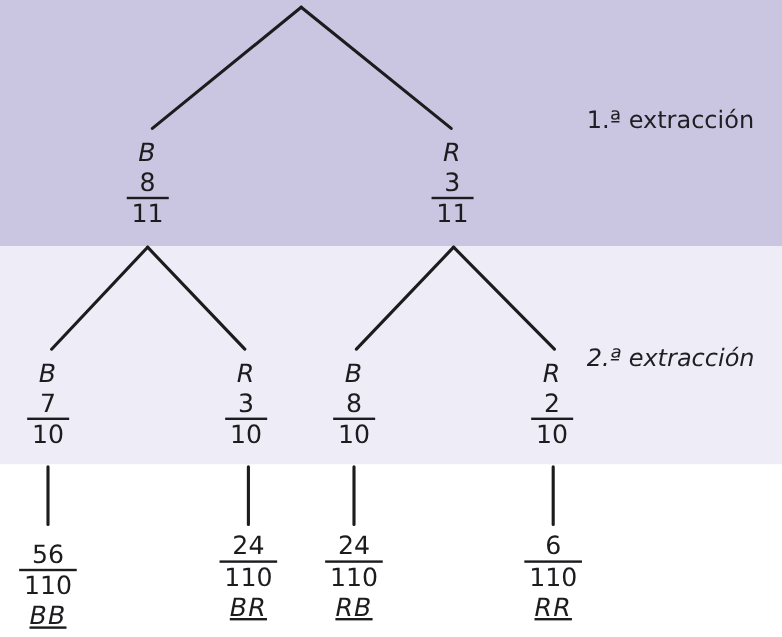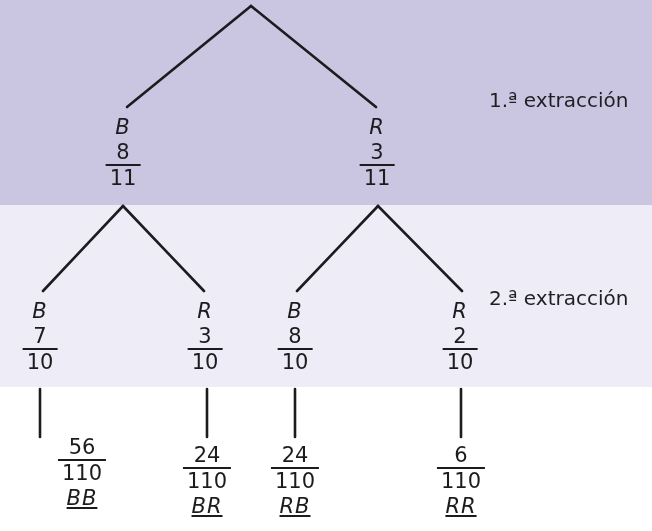--- a/index.html
+++ b/index.html
@@ -22,21 +22,21 @@
 
   svg.lines { position: absolute; left: 0; top: 0; }
 
   .extraction-label {
     position: absolute;
     font-size: 20px;
     color: #1f1f23;
     white-space: nowrap;
   }
   .extraction-1 { left: 489px; top: 88px; }
-  .extraction-2 { left: 489px; top: 286px; }
+  .extraction-2 { left: 489px; top: 286px; font-style: italic; }
 
   .node, .leaf {
     position: absolute;
     display: flex;
     flex-direction: column;
     align-items: center;
     transform: translateX(-50%);
   }
   .outcome {
     font-style: italic;
@@ -59,21 +59,21 @@
   .fraction .num { padding: 0 2px; }
 
   .l1-0 { left: 123px; top: 115px; }
   .l1-1 { left: 377px; top: 115px; }
 
   .l2-0 { left: 40px;  top: 299px; }
   .l2-1 { left: 205px; top: 299px; }
   .l2-2 { left: 295px; top: 299px; }
   .l2-3 { left: 460px; top: 299px; }
 
-  .leaf-0 { left: 40px;  top: 435px; margin-left: 42px; }
+  .leaf-0 { left: 40px;  top: 450px; }
   .leaf-1 { left: 207px; top: 443px; }
   .leaf-2 { left: 295px; top: 443px; }
   .leaf-3 { left: 461px; top: 443px; }
   .leaf .outcome { margin-top: 1px; text-decoration: underline; }
 </style>
 </head>
 <body>
 
 <div class="stage">
 

